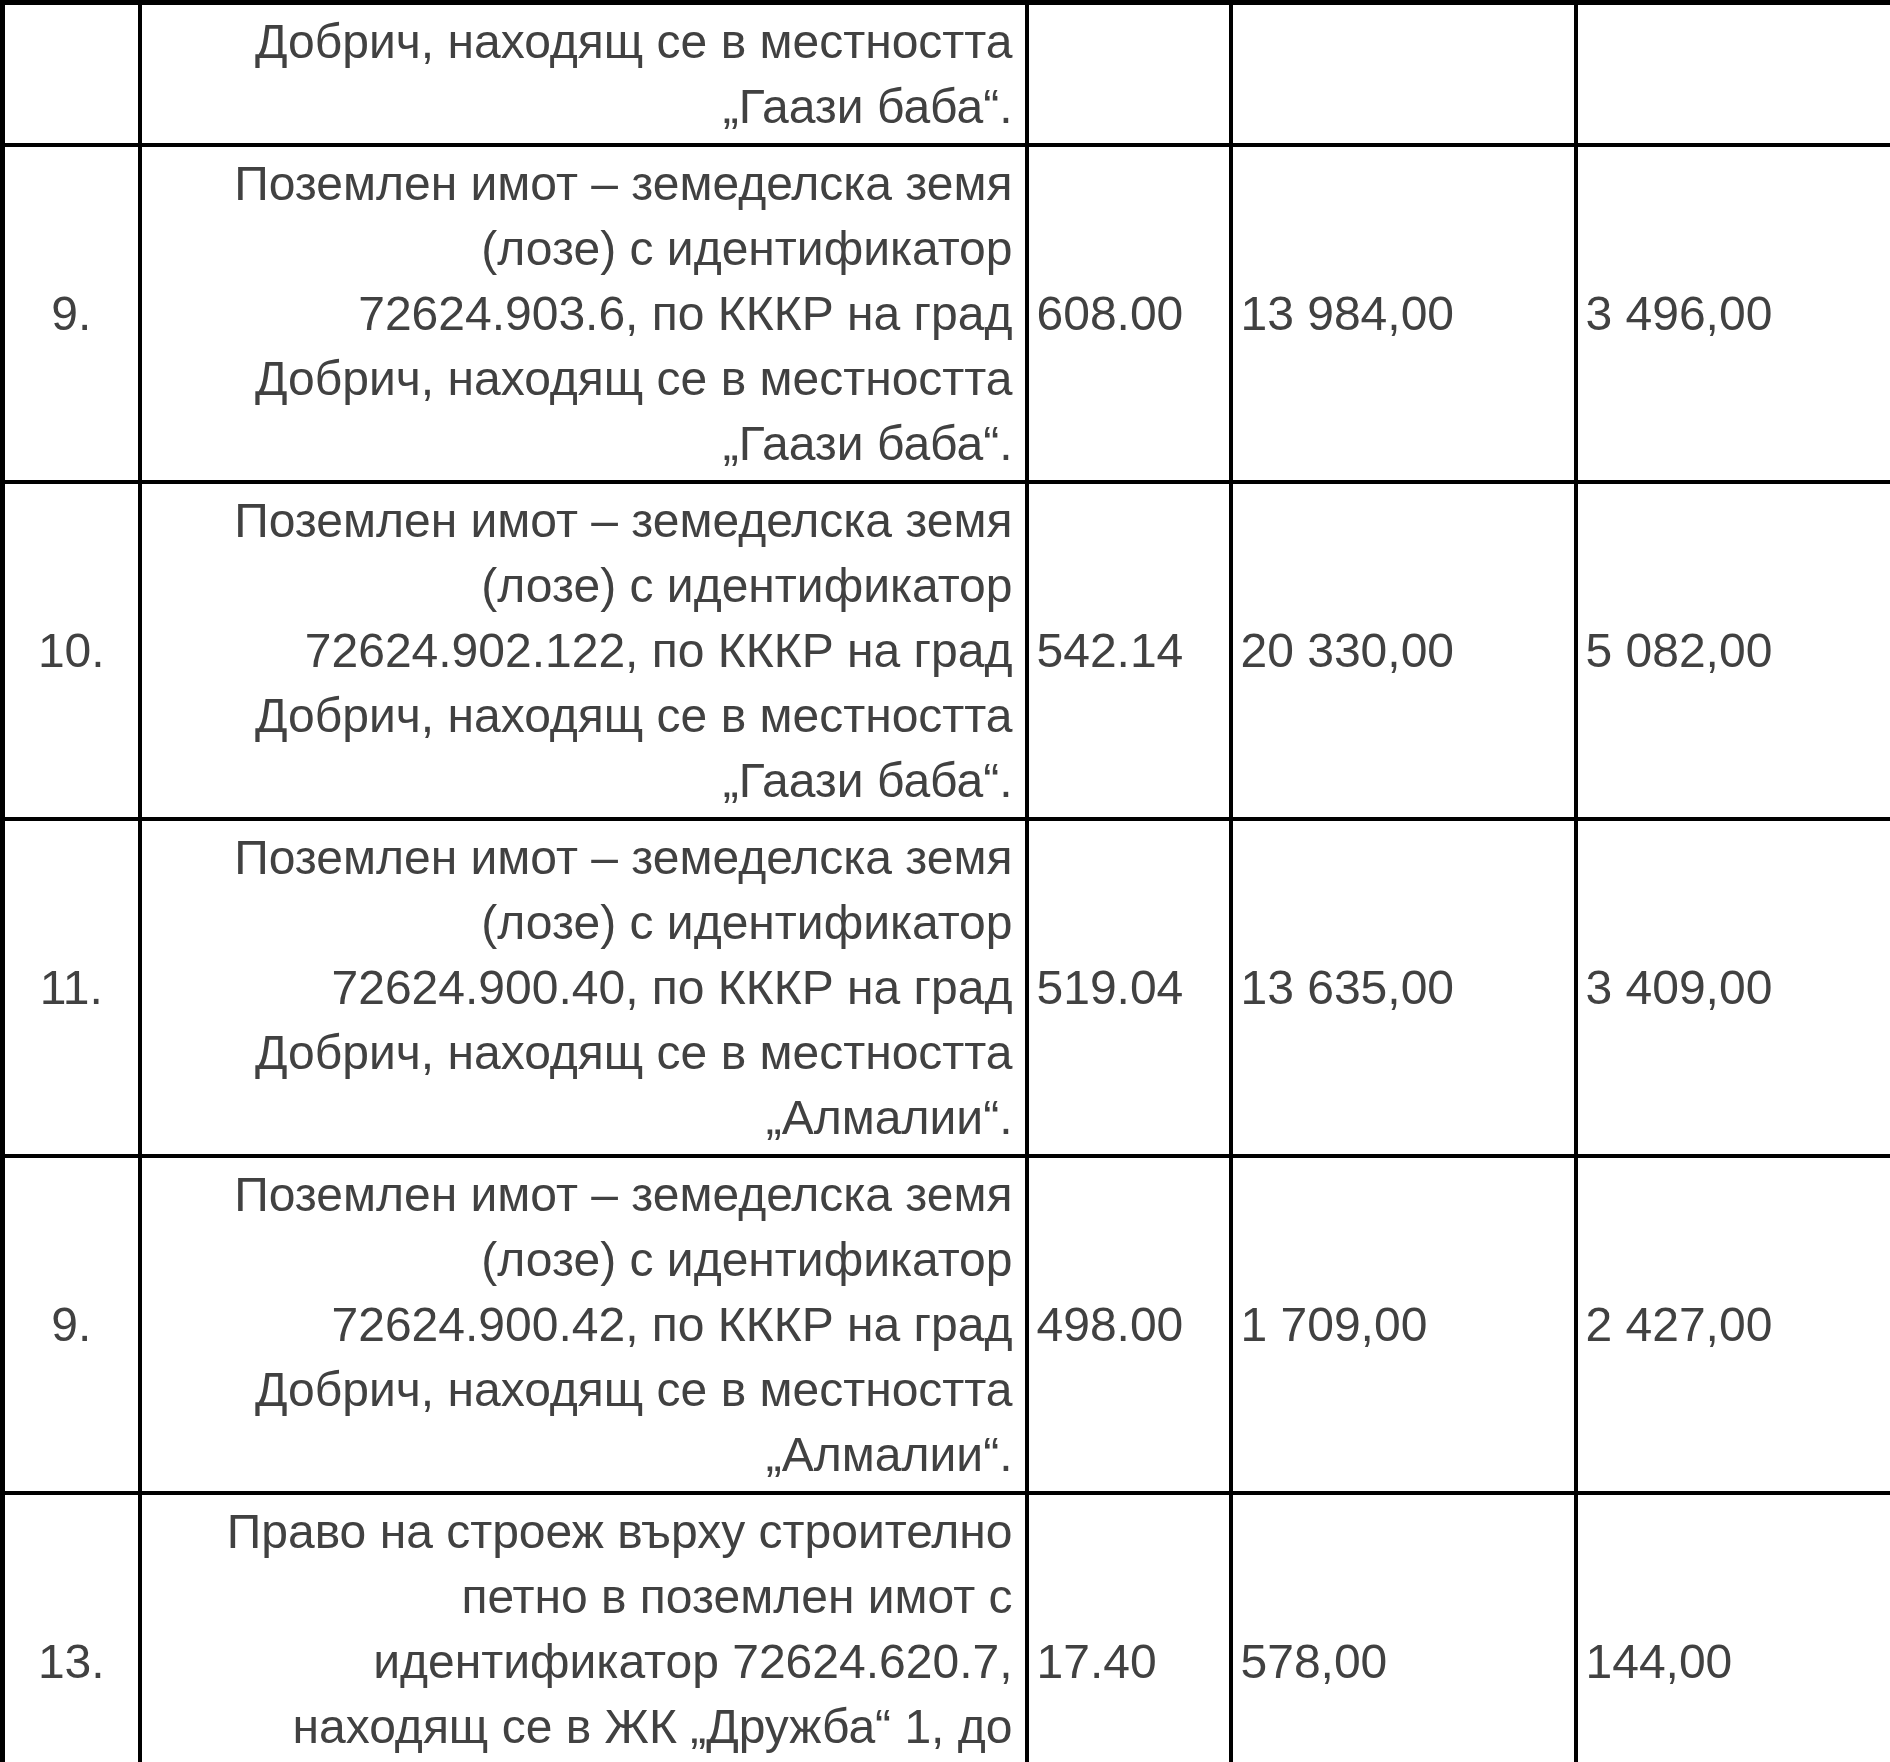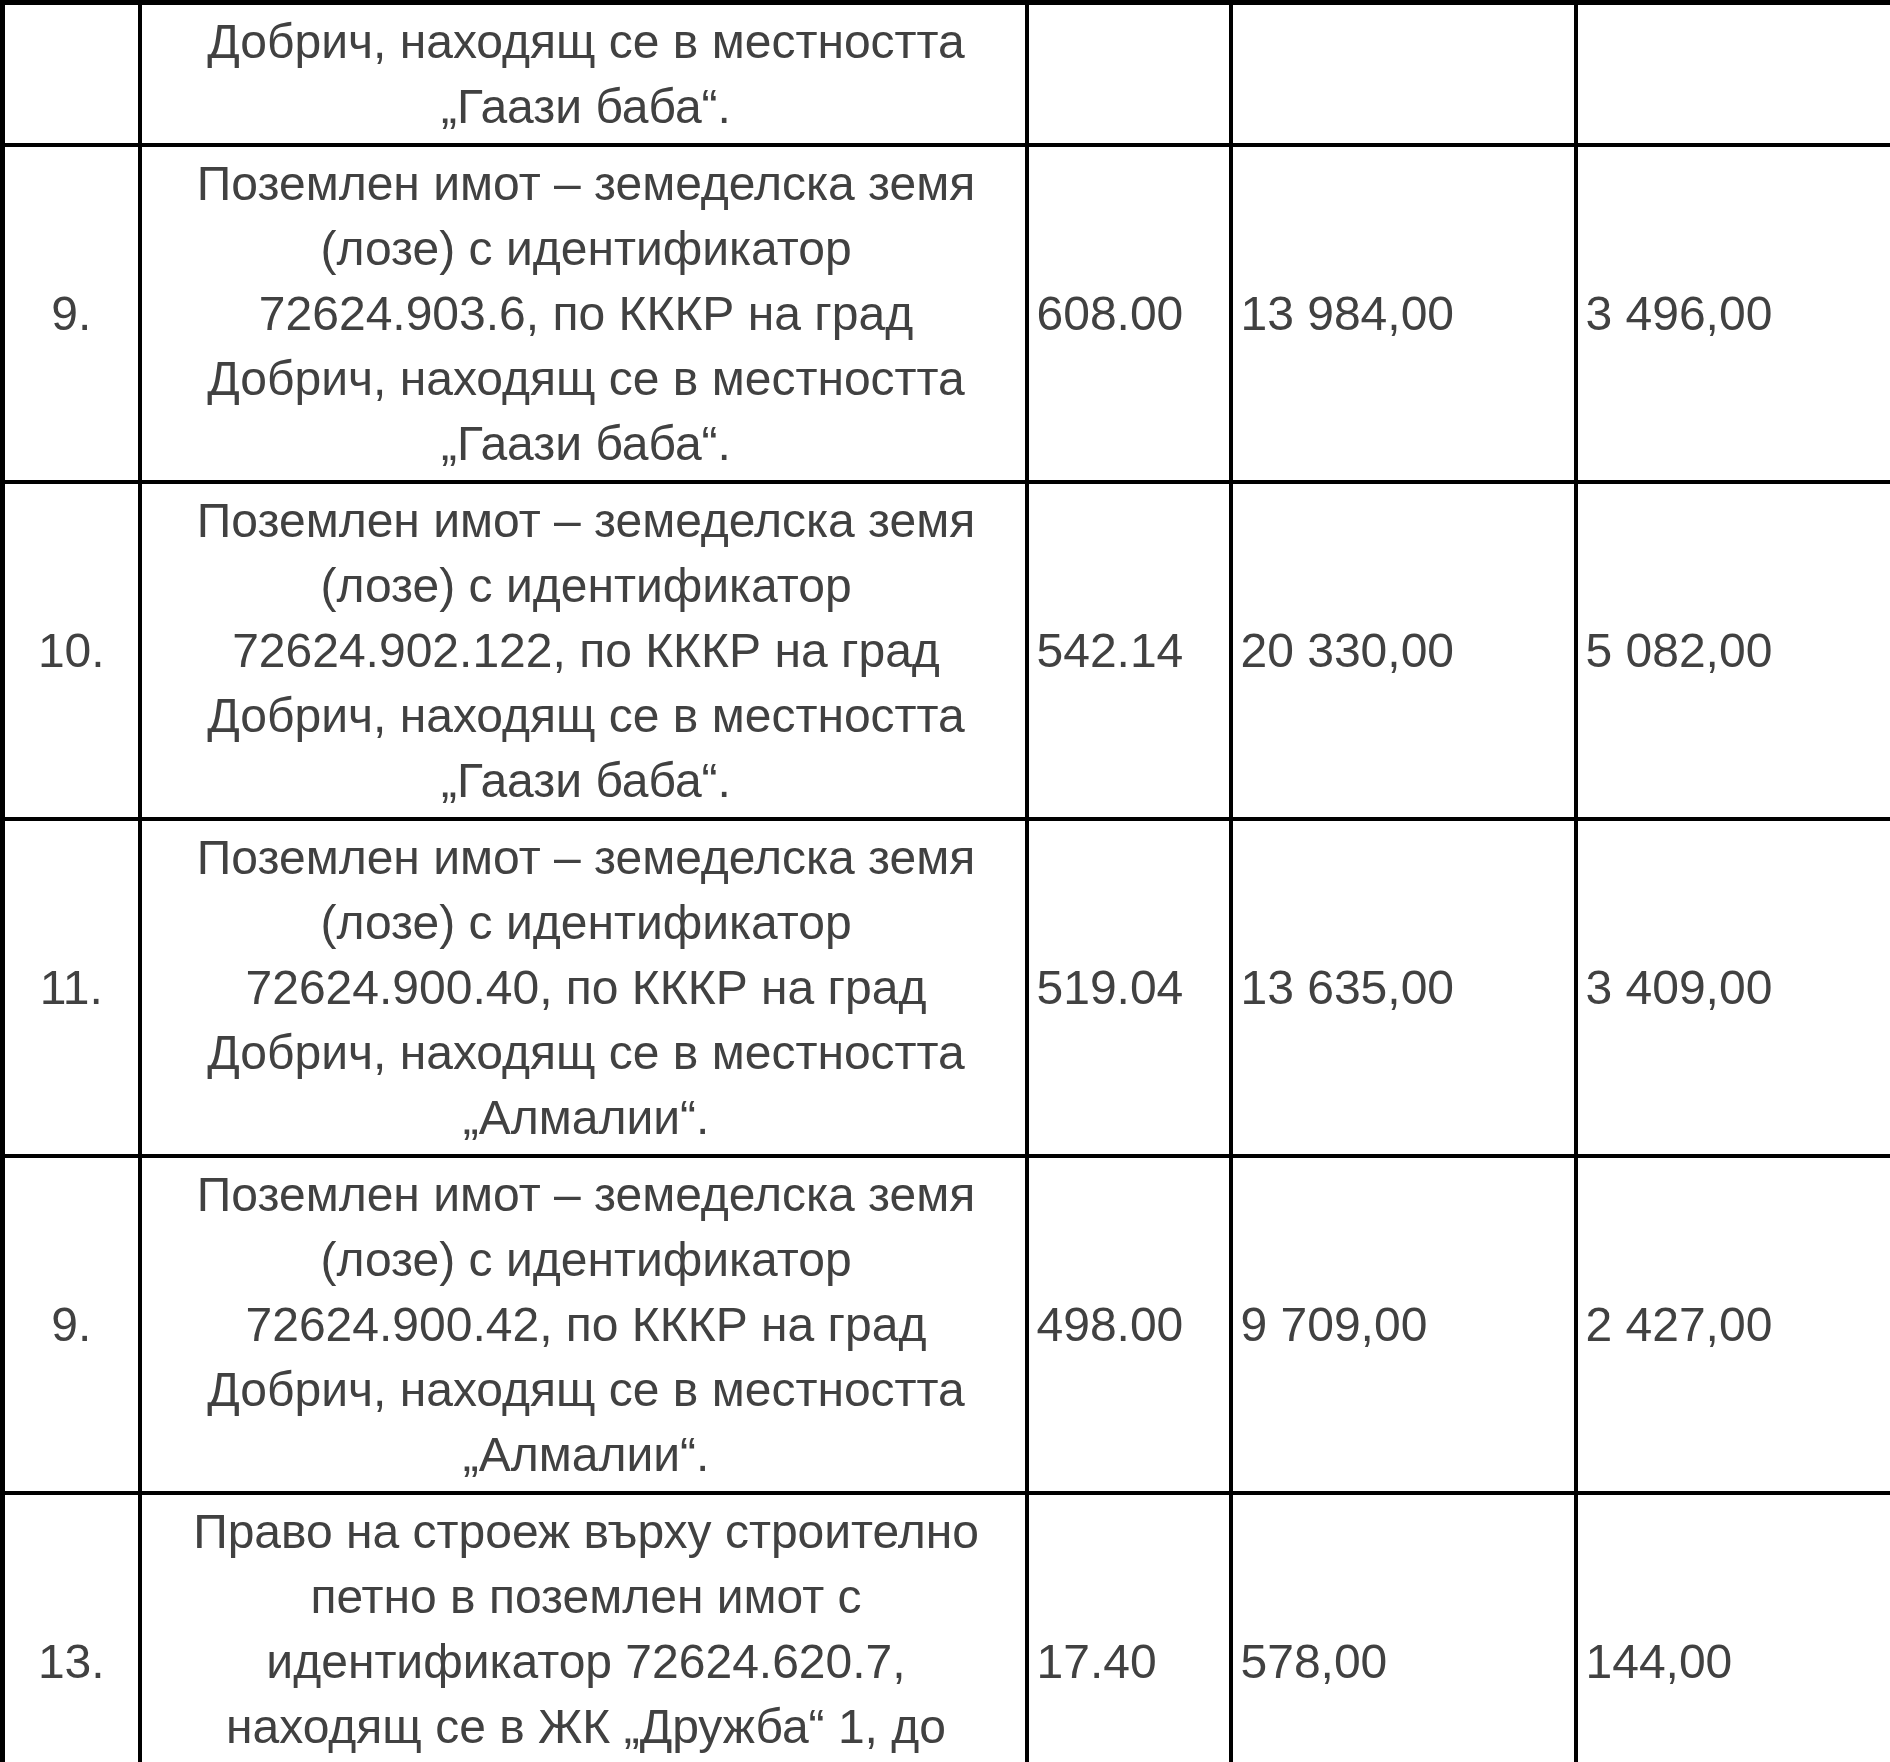--- a/index.html
+++ b/index.html
@@ -27,21 +27,21 @@
     font-size: 48px;
     line-height: 65px;
     vertical-align: middle;
     overflow: hidden;
   }
   td.cell-num {
     text-align: center;
     padding: 0 6px;
   }
   td.cell-desc {
-    text-align: center;
+    text-align: right;
     padding: 4px 12px 4px 18px;
     white-space: pre-line;
   }
   td.cell-number {
     padding: 0 8px;
     white-space: nowrap;
   }
   tr.row-0 { height: 141px; }
   tr.row-1 { height: 326px; }
   tr.row-2 { height: 321px; }
@@ -103,21 +103,21 @@
       <td class="cell-number">3 409,00</td>
     </tr>
     <tr class="row-4">
       <td class="cell-num">9.</td>
       <td class="cell-desc">Поземлен имот – земеделска земя
 (лозе) с идентификатор
 72624.900.42, по КККР на град
 Добрич, находящ се в местността
 „Алмалии“.</td>
       <td class="cell-number">498.00</td>
-      <td class="cell-number">9 709,00</td>
+      <td class="cell-number">1 709,00</td>
       <td class="cell-number">2 427,00</td>
     </tr>
     <tr class="row-5">
       <td class="cell-num">13.</td>
       <td class="cell-desc">Право на строеж върху строително
 петно в поземлен имот с
 идентификатор 72624.620.7,
 находящ се в ЖК „Дружба“ 1, до
 бл.7, за гараж.</td>
       <td class="cell-number">17.40</td>

